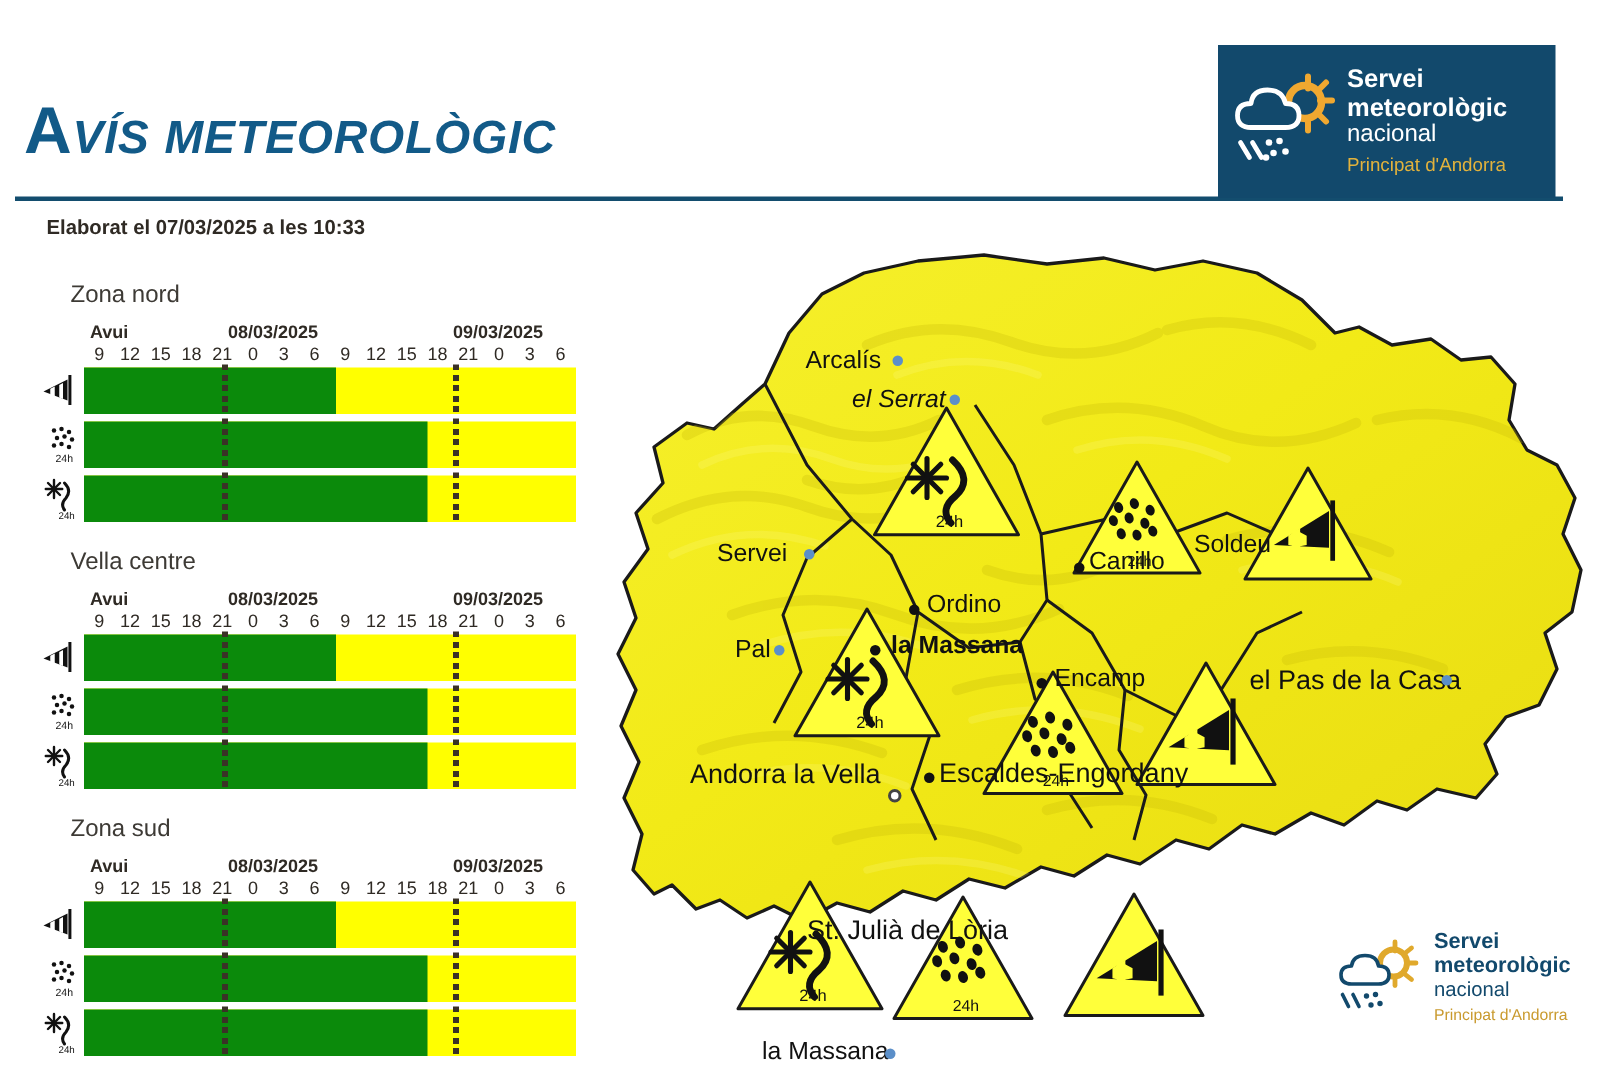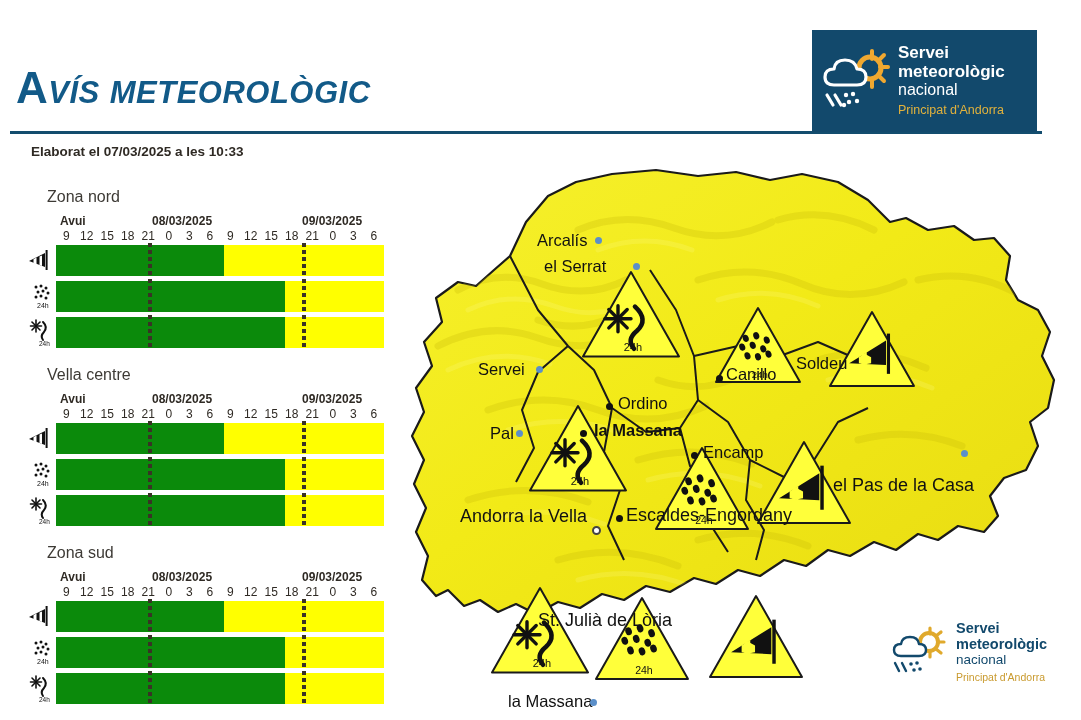--- a/index.html
+++ b/index.html
@@ -586,36 +586,36 @@
             <path d="M45.04166666666667 49.53433333333332 L34.5 43.78433333333332 L34.5 58.15933333333332 L45.04166666666667 56.24266666666666 Z" fill="#ffff3a"></path>
             <rect x="62.29166666666667" y="23.659333333333322" width="3.45" height="44.083333333333336" fill="#111"></rect>
           </g>
         </g>
       </g>
   </svg>
 
   <div id="places-root">
       <div class="place" style="left: 139px; top: 71px;">Arcalís</div>
       <div class="dot" style="left: 197px; top: 77px;"></div>
-      <div class="place" style="left: 146px; top: 97px;">el Serrat</div>
+      <div class="place" style="left: 170px; top: 97px; font-style: italic;">el Serrat</div>
       <div class="dot" style="left: 235px; top: 103px;"></div>
       <div class="place" style="left: 80px; top: 200px;">Servei</div>
       <div class="dot" style="left: 138px; top: 206px;"></div>
       <div class="place" style="left: 92px; top: 264px;">Pal</div>
       <div class="dot" style="left: 118px; top: 270px;"></div>
       <div class="place" style="left: 220px; top: 234px;">Ordino</div>
       <div class="dot dark" style="left: 208px; top: 243px;"></div>
       <div class="place" style="left: 196px; top: 261px; font-weight: bold;">la Massana</div>
       <div class="dot dark" style="left: 182px; top: 270px;"></div>
       <div class="place" style="left: 328px; top: 205px;">Canillo</div>
       <div class="dot dark" style="left: 318px; top: 215px;"></div>
       <div class="place" style="left: 398px; top: 194px;">Soldeu</div>
       <div class="place" style="left: 305px; top: 283px;">Encamp</div>
       <div class="dot dark" style="left: 293px; top: 292px;"></div>
-      <div class="place big" style="left: 435px; top: 283px; margin-top: 32px;">el Pas de la Casa</div>
+      <div class="place big" style="left: 435px; top: 283px;">el Pas de la Casa</div>
       <div class="dot" style="left: 563px; top: 290px;"></div>
       <div class="place big" style="left: 62px; top: 346px;">Andorra la Vella</div>
       <div class="dot ring" style="left: 194px; top: 366px;"></div>
       <div class="place big" style="left: 228px; top: 345px;">Escaldes-Engordany</div>
       <div class="dot dark" style="left: 218px; top: 355px;"></div>
       <div class="place big" style="left: 140px; top: 450px;">St. Julià de Lòria</div>
       <div class="place" style="left: 110px; top: 532px;">la Massana</div>
       <div class="dot" style="left: 192px; top: 539px;"></div>
     </div>
 </div>

